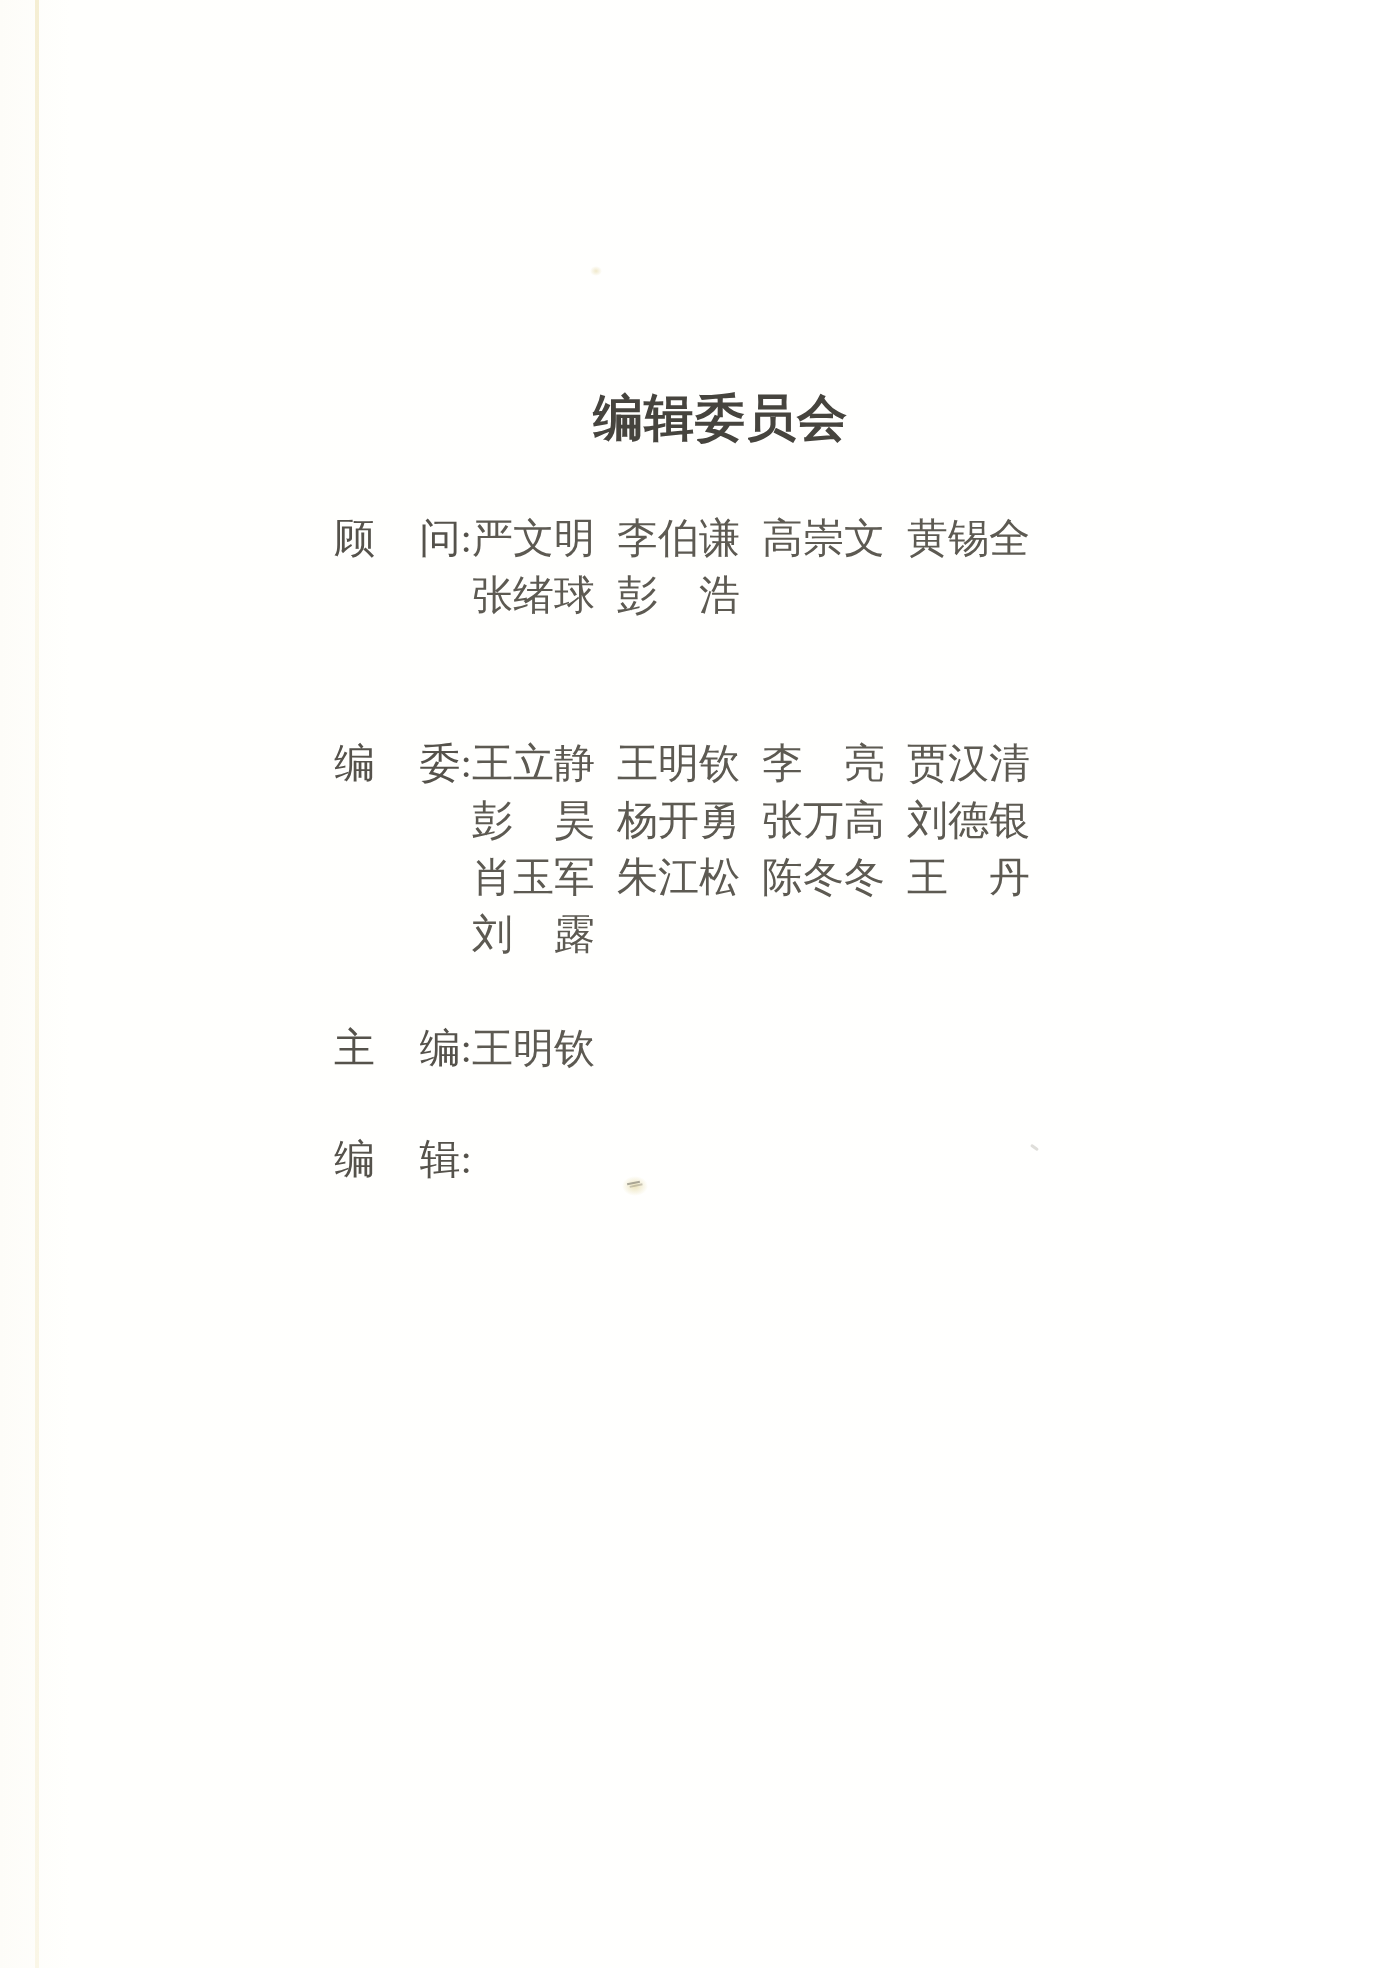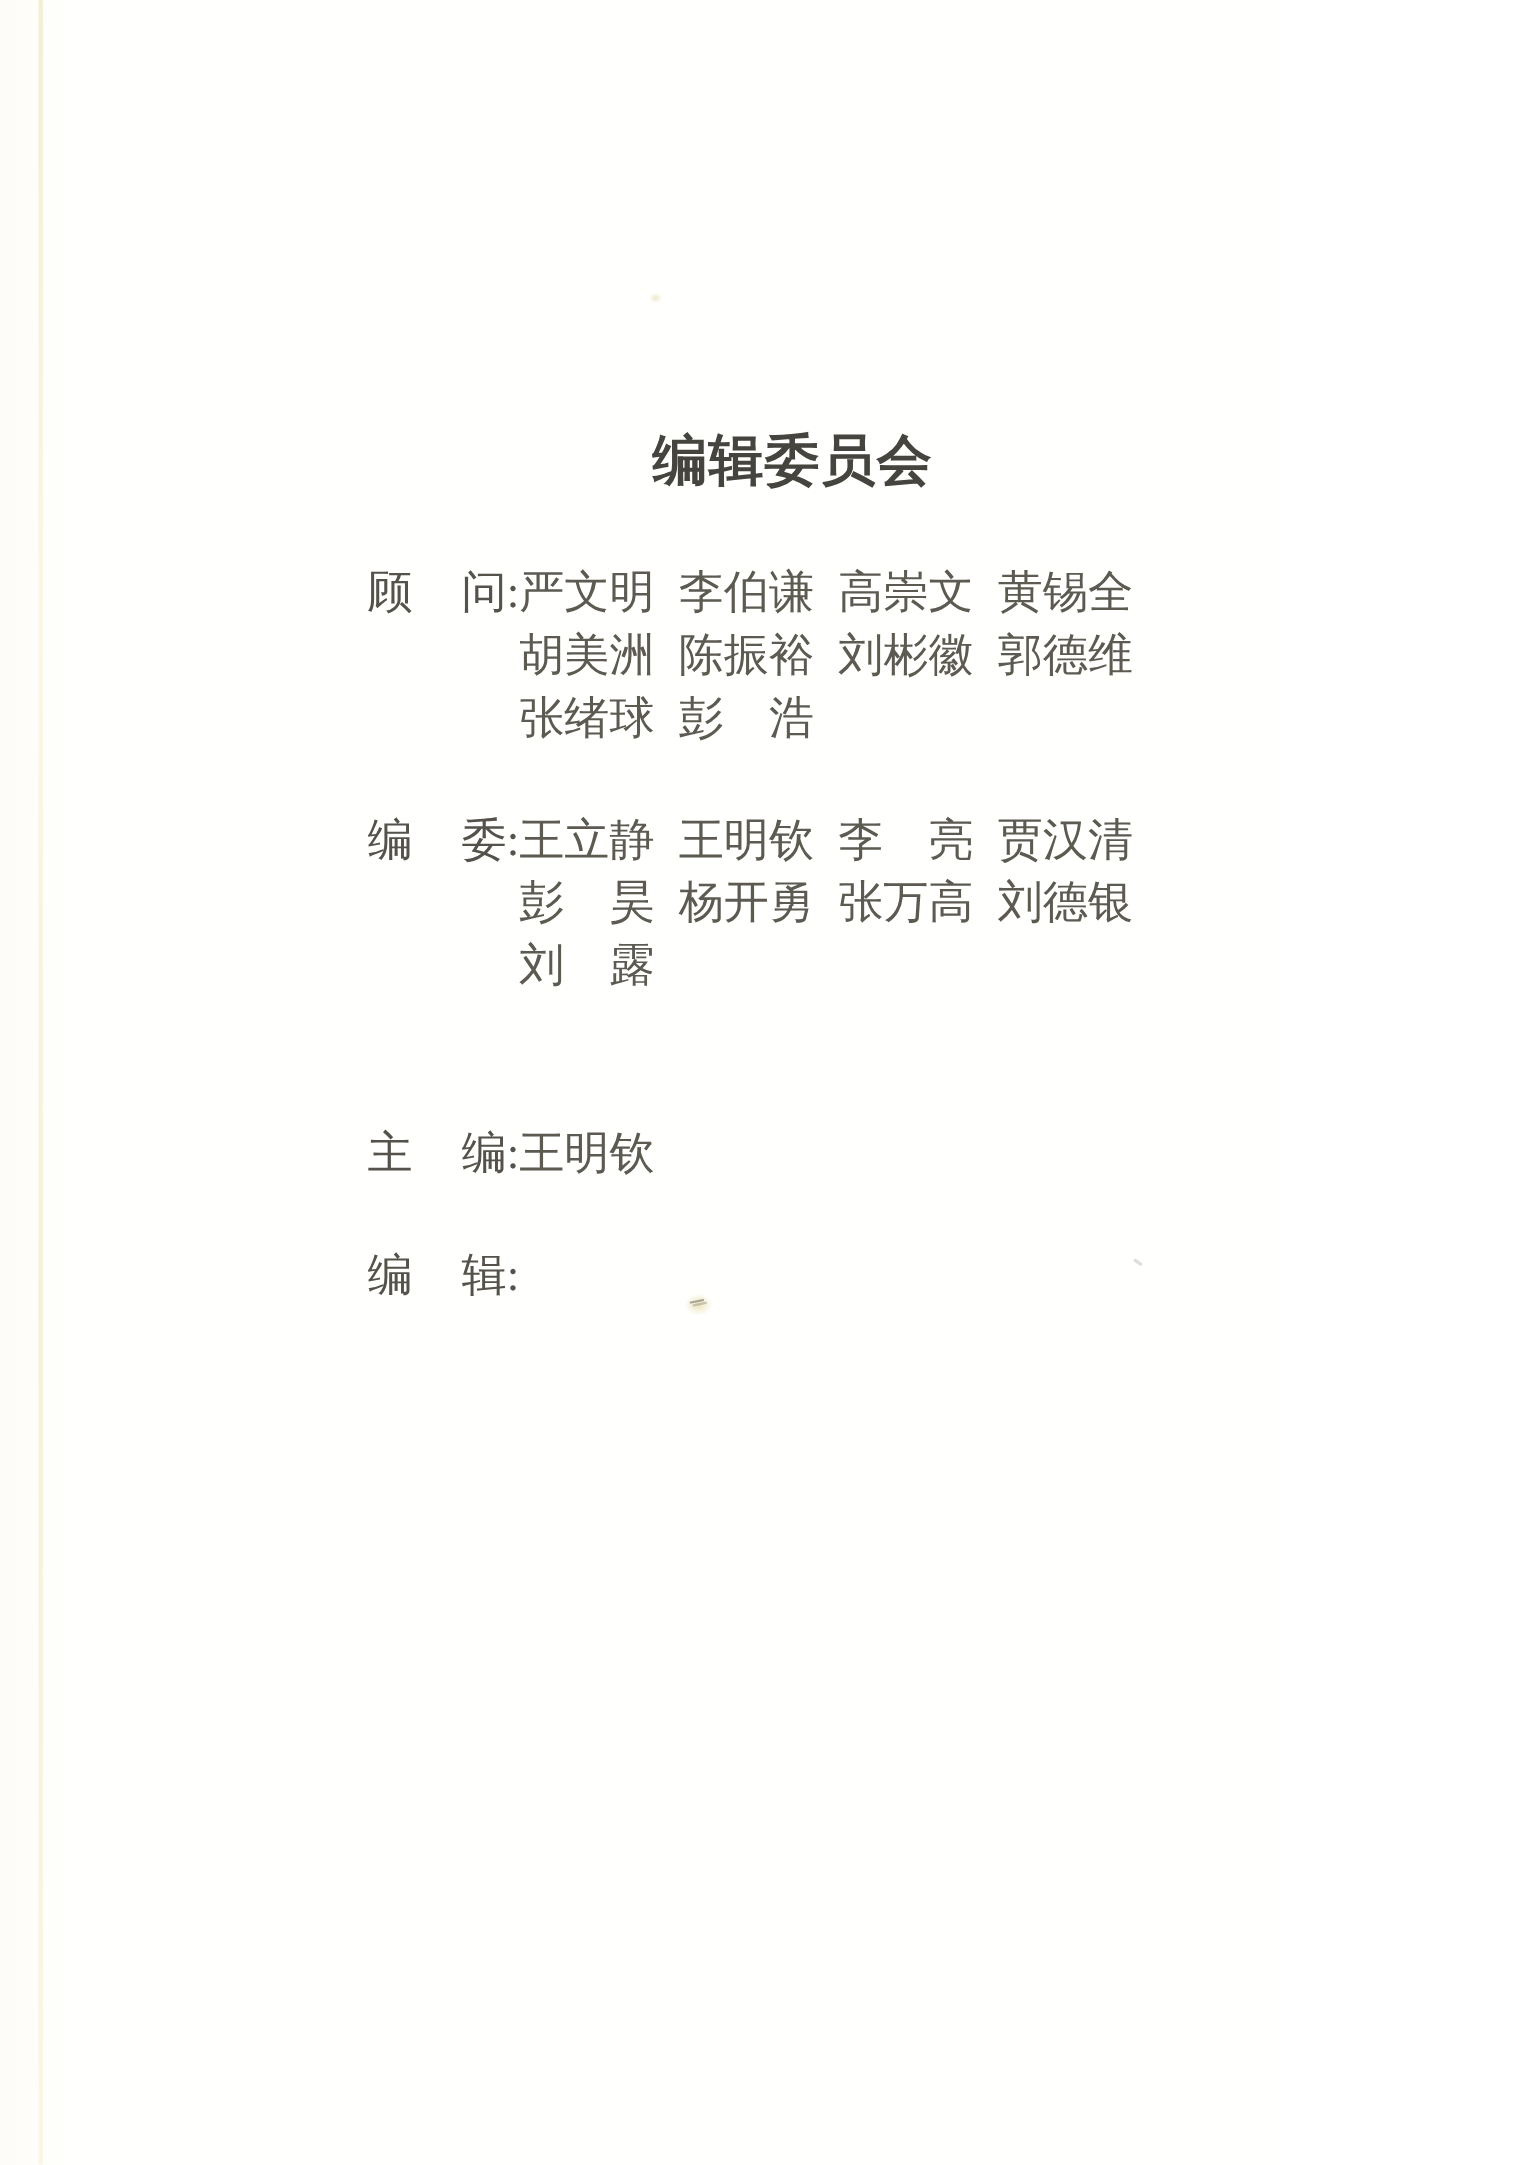--- a/index.html
+++ b/index.html
@@ -80,29 +80,20 @@
           <div class="names">
             <span class="name">严文明</span>
             <span class="name">李伯谦</span>
             <span class="name">高崇文</span>
             <span class="name">黄锡全</span>
           </div>
         </div>
         <div class="line">
           <div class="label"></div>
           <div class="names">
-            <span class="name">胡美洲</span>
-            <span class="name">陈振裕</span>
-            <span class="name">刘彬徽</span>
-            <span class="name">郭德维</span>
-          </div>
-        </div>
-        <div class="line">
-          <div class="label"></div>
-          <div class="names">
             <span class="name">张绪球</span>
             <span class="name">彭　浩</span>
           </div>
         </div>
       </div>
       <div class="section sec-1">
         <div class="line">
           <div class="label">
             <span>编</span>
             <span>委:</span>
@@ -114,20 +105,29 @@
             <span class="name">贾汉清</span>
           </div>
         </div>
         <div class="line">
           <div class="label"></div>
           <div class="names">
             <span class="name">彭　昊</span>
             <span class="name">杨开勇</span>
             <span class="name">张万高</span>
             <span class="name">刘德银</span>
+          </div>
+        </div>
+        <div class="line">
+          <div class="label"></div>
+          <div class="names">
+            <span class="name">肖玉军</span>
+            <span class="name">朱江松</span>
+            <span class="name">陈冬冬</span>
+            <span class="name">王　丹</span>
           </div>
         </div>
         <div class="line">
           <div class="label"></div>
           <div class="names">
             <span class="name">刘　露</span>
           </div>
         </div>
       </div>
       <div class="section sec-2">

